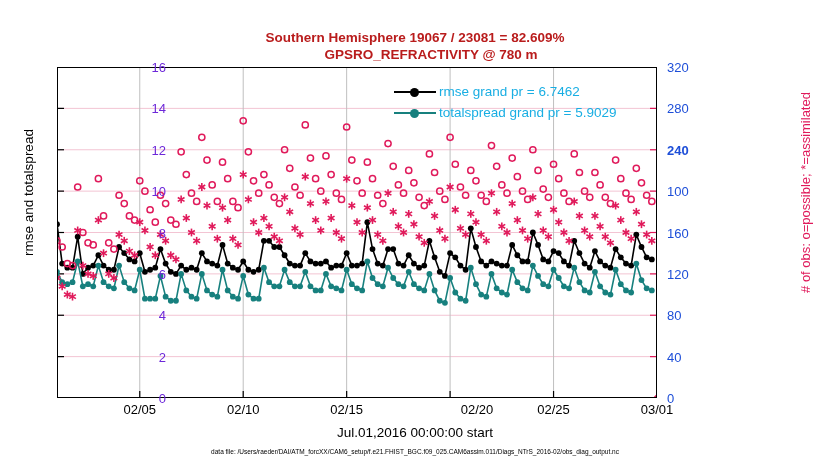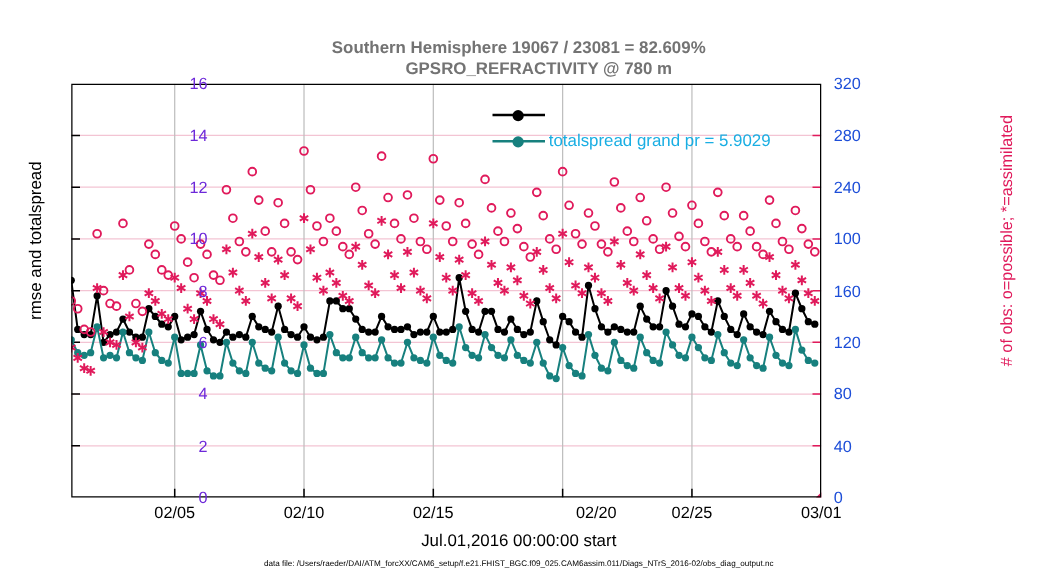--- a/index.html
+++ b/index.html
@@ -1,19 +1,19 @@
 <!DOCTYPE html>
 <html><head>
 <meta charset="utf-8">
 <style>
   html,body{margin:0;padding:0;background:#ffffff;}
   body{width:830px;height:470px;overflow:hidden;font-family:"Liberation Sans",sans-serif;}
   #root{position:relative;width:830px;height:470px;background:#fff;}
 
-  .ttl{position:absolute;left:0;width:830px;text-align:center;font-weight:bold;color:#737373;}
+  .ttl{position:absolute;left:0;width:830px;text-align:center;font-weight:bold;color:#b91c1c;}
   #title-line1{top:30px;font-size:13.5px;}
   #title-line2{top:47px;font-size:13.5px;padding-left:16px;}
 
   #plot-area{position:absolute;left:57px;top:67px;width:600px;height:331px;}
   #plot-frame{position:absolute;left:0;top:0;width:600px;height:331px;
     border:1.4px solid #000;box-sizing:border-box;background:transparent;}
   #grid-svg,#series-svg{position:absolute;left:0;top:0;width:600px;height:331px;}
 
   .ytick-l{position:absolute;right:664px;text-align:right;font-size:13px;color:#6d28d9;
       transform:translateY(-50%);white-space:nowrap;}
@@ -791,21 +791,21 @@
       <div class="ytick-l" style="top: 108.375px;">14</div>
       <div class="ytick-l" style="top: 67px;">16</div>
     </div>
 <div id="ticks-right">
       <div class="ytick-r" style="top: 398px; left: 667px;">0</div>
       <div class="ytick-r" style="top: 356.625px; left: 667px;">40</div>
       <div class="ytick-r" style="top: 315.25px; left: 667px;">80</div>
       <div class="ytick-r" style="top: 273.875px; left: 667px;">120</div>
       <div class="ytick-r" style="top: 232.5px; left: 667px;">160</div>
       <div class="ytick-r" style="top: 191.125px; left: 667px;">100</div>
-      <div class="ytick-r" style="top: 149.75px; left: 667px;">240</div>
+      <div class="ytick-r" style="top: 149.75px; left: 667px; font-weight: bold;">240</div>
       <div class="ytick-r" style="top: 108.375px; left: 667px;">280</div>
       <div class="ytick-r" style="top: 67px; left: 667px;">320</div>
     </div>
 <div id="ticks-x">
       <div class="xtick" style="left: 139.759px;">02/05</div>
       <div class="xtick" style="left: 243.207px;">02/10</div>
       <div class="xtick" style="left: 346.655px;">02/15</div>
       <div class="xtick" style="left: 429px; margin-left: 48px;">02/20</div>
       <div class="xtick" style="left: 553.552px;">02/25</div>
       <div class="xtick" style="left: 657px;">03/01</div>
@@ -815,20 +815,21 @@
 <div id="ylabel-right"># of obs: o=possible; *=assimilated</div>
 <div id="xlabel">Jul.01,2016 00:00:00 start</div>
 <div id="datafile">data file: /Users/raeder/DAI/ATM_forcXX/CAM6_setup/f.e21.FHIST_BGC.f09_025.CAM6assim.011/Diags_NTrS_2016-02/obs_diag_output.nc</div>
 
 <div id="legend">
       <div class="leg-row">
         <span class="leg-sym">
           <span class="leg-line" style="background: rgb(0, 0, 0);"></span>
           <span class="leg-dot" style="background: rgb(0, 0, 0);"></span>
         </span>
+        <span class="leg-txt" style="color: rgb(25, 174, 227);">rmse grand pr = 6.7462</span>
       </div>
       <div class="leg-row">
         <span class="leg-sym">
           <span class="leg-line" style="background: rgb(23, 128, 126);"></span>
           <span class="leg-dot" style="background: rgb(23, 128, 126);"></span>
         </span>
         <span class="leg-txt" style="color: rgb(25, 174, 227);">totalspread grand pr = 5.9029</span>
       </div>
     </div>
 

